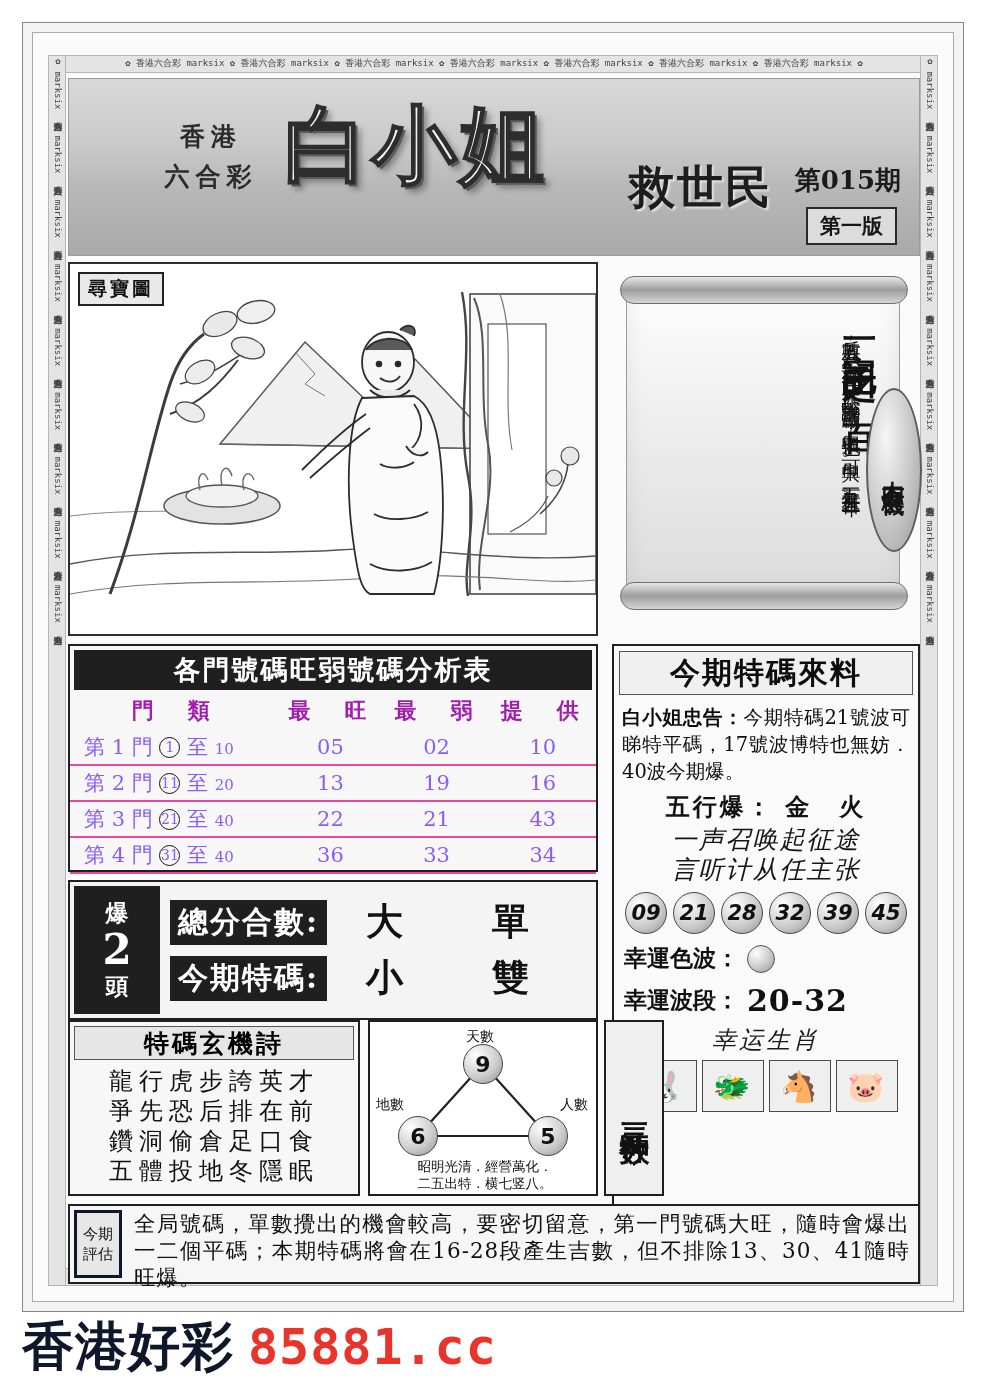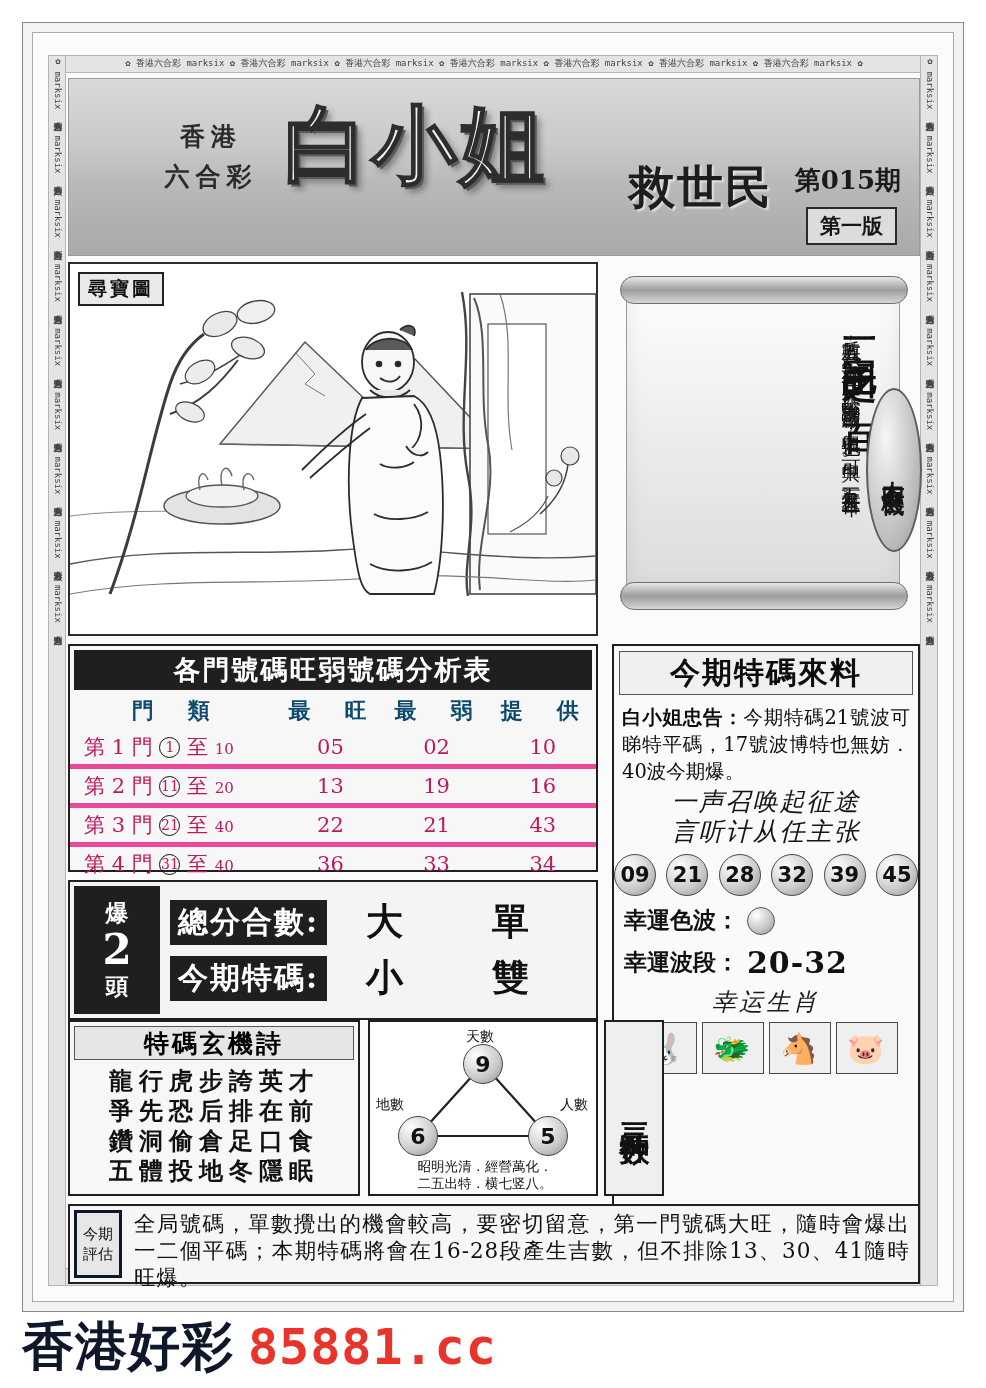--- a/index.html
+++ b/index.html
@@ -163,26 +163,26 @@
     border:2px solid #1f1f1f; background:#f7f7f7;
   }
   .tbl-title {
     height:40px; margin:4px; background:#1f1f1f; color:#fff;
     font-family:"DejaVu Serif", serif; font-weight:bold;
     font-size:27px; letter-spacing:2px;
     display:flex; align-items:center; justify-content:center;
   }
   table.an { width:100%; border-collapse:collapse; font-family:"DejaVu Serif", serif; }
   table.an th {
-    font-size:22px; font-weight:bold; color:#0c4a6e; padding:2px 0 4px;
+    font-size:22px; font-weight:bold; color:#a21caf; padding:2px 0 4px;
     letter-spacing:6px;
   }
   table.an td {
-    font-size:21px; color:#be185d; text-align:center; padding:3px 0;
-    border-bottom:5px solid #ec4899;
+    font-size:21px; color:#8b5cf6; text-align:center; padding:3px 0;
+    border-bottom:2px solid #ec4899;
   }
   table.an td.lbl { text-align:left; padding-left:14px; white-space:nowrap; }
   .circ {
     display:inline-block; width:21px; height:21px; line-height:19px;
     border:1.6px solid #111; border-radius:50%;
     font-size:14px; text-align:center; vertical-align:2px;
   }
   .sm { font-size:15px; }
 
   
@@ -205,21 +205,21 @@
     margin-top:6px; text-align:center;
     font-family:"DejaVu Serif", serif; font-weight:bold;
     font-size:24px; letter-spacing:3px; color:#111;
   }
   .sp-hand {
     margin-top:2px; text-align:center;
     font-family:"DejaVu Serif", serif;
     font-size:25px; line-height:30px; color:#151515; letter-spacing:2px;
     font-style:italic;
   }
-  .balls { display:flex; justify-content:space-between; gap:6px; margin-top:7px; }
+  .balls { display:flex; justify-content:center; gap:6px; margin-top:7px;font-style:italic; }
   .ball {
     width:42px; height:42px; border-radius:50%;
     background: radial-gradient(circle at 32% 28%, #ffffff, #c9c9c9 60%, #8f8f8f);
     border:1.5px solid #4a4a4a;
     font-family:"DejaVu Sans", sans-serif; font-weight:bold; font-size:21px;
     display:flex; align-items:center; justify-content:center; color:#111;
   }
   .sp-line {
     margin-top:9px; padding-left:10px;
     font-family:"DejaVu Serif", serif; font-weight:bold; font-size:23px; color:#111;
@@ -270,21 +270,21 @@
   .row-bot { position:relative; height:176px; }
   .poembox {
     position:absolute; left:0; top:0; width:292px; height:176px;
     border:2px solid #1f1f1f; background:#f7f7f7;
   }
   .poem-head {
     margin:4px; height:34px; background:#e6e6e6; border:1px solid #555;
     font-family:"DejaVu Serif", serif; font-weight:bold; font-size:25px;
     display:flex; align-items:center; justify-content:center; letter-spacing:3px;
   }
-  .poem-lines { padding:2px 0;font-weight:bold; }
+  .poem-lines { padding:2px 0; }
   .poem-lines div {
     font-family:"DejaVu Serif", serif; font-size:24px; line-height:30px;
     letter-spacing:6px; color:#111; text-align:center;
   }
   .tribox {
     position:absolute; left:300px; top:0; width:230px; height:176px;
     border:2px solid #1f1f1f; background:#fff;
   }
   .tri-lbl {
     position:absolute; font-family:"DejaVu Serif", serif; font-size:14px; color:#111;
@@ -525,20 +525,24 @@
             </tr>
           </tbody>
         </table>
       </div>
 
       <div class="specialbox">
         <div class="sp-title">今期特碼來料</div>
         <div class="sp-advice">
           <b>白小姐忠告：</b><span>今期特碼21號波可睇特平碼，17號波博特也無妨．40波今期爆。</span>
         </div>
+        <div class="sp-wuxing">
+          <span>五行爆：</span>
+          <span>金　火</span>
+        </div>
         <div class="sp-hand">
           <div>一声召唤起征途</div>
           <div>言听计从任主张</div>
         </div>
         <div class="balls">
           <div class="ball">09</div>
           <div class="ball">21</div>
           <div class="ball">28</div>
           <div class="ball">32</div>
           <div class="ball">39</div>

